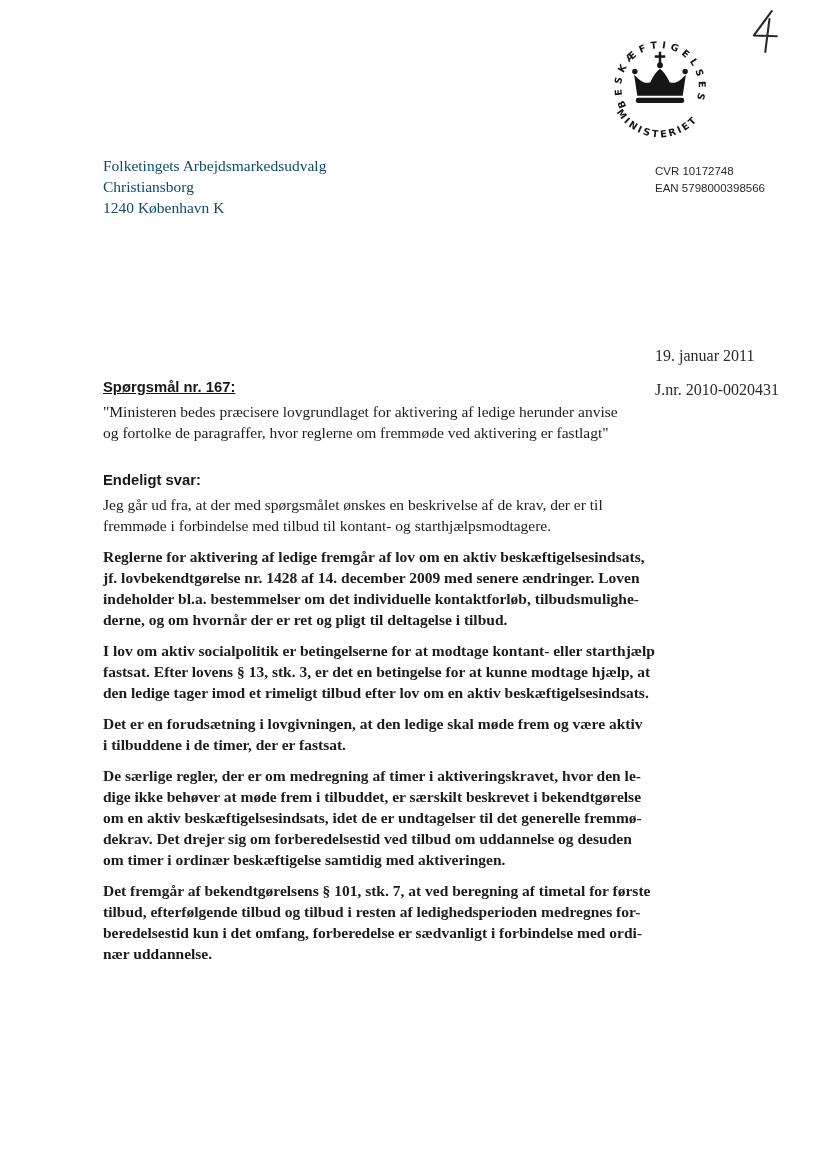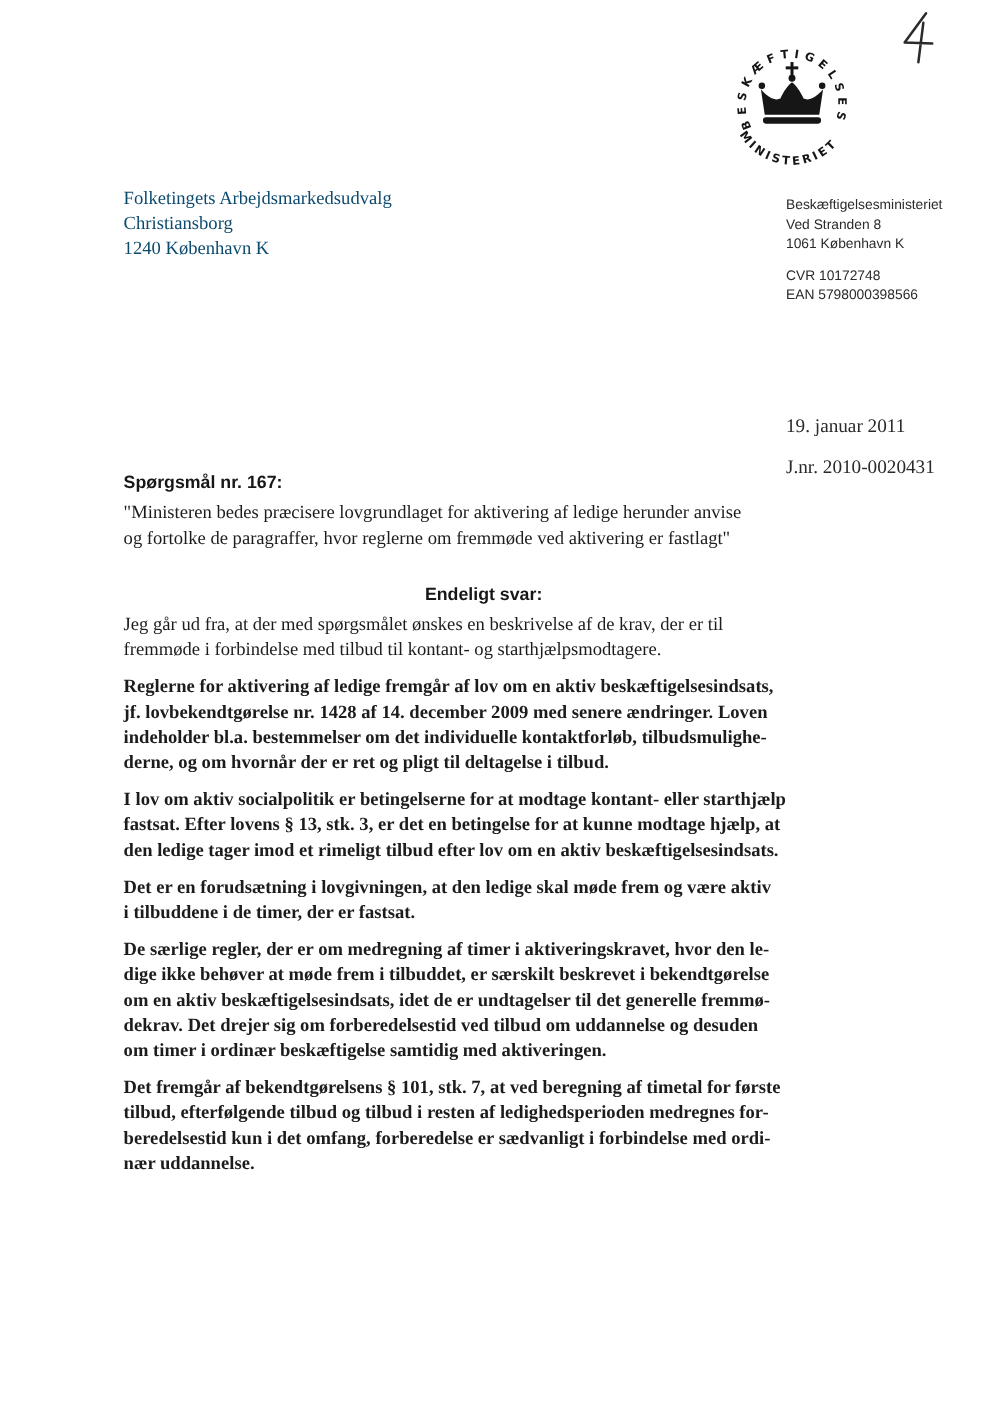--- a/index.html
+++ b/index.html
@@ -42,22 +42,22 @@
   
   .main{
     position:absolute;left:103px;top:348px;width:600px;
     font-size:15.5px;line-height:21px;color:#1c1c1c;
   }
   .main .heading{
     font-family:"Liberation Sans","DejaVu Sans",sans-serif;
     font-weight:bold;font-size:14.8px;line-height:17px;
     color:#171717;
   }
-  .h-question{margin-top:47px;margin-bottom:5px;}
-  .h-answer{margin-top:29px;margin-bottom:5px;text-align:center;}
+  .h-question{margin-top:31px;margin-bottom:5px;text-decoration:underline;}
+  .h-answer{margin-top:29px;margin-bottom:5px;}
   .ap + .ap{margin-top:10px;font-weight:bold;}
 </style>
 </head>
 <body>
 
 <div class="page">
 
   <div class="logo">
     <svg viewBox="0 0 120 120" xmlns="http://www.w3.org/2000/svg">
       <defs>
@@ -84,21 +84,20 @@
 
   <div class="handnum" aria-label-bound="page_number_handwritten">
     <svg viewBox="0 0 42 48" xmlns="http://www.w3.org/2000/svg">
       <path d="M23,3 L6,28 L29,28 M21,11 C20,21 19,33 18,44" fill="none" stroke="#2b2b2b" stroke-width="2.1" stroke-linecap="round" stroke-linejoin="round"></path>
     </svg>
   </div>
 
   <div class="recipient">Folketingets Arbejdsmarkedsudvalg<br>Christiansborg<br>1240 København K</div>
 
   <div class="sender">
-    <div class="grp1">Beskæftigelsesministeriet<br>Ved Stranden 8<br>1061 København K</div>
     <div class="grp3">CVR 10172748<br>EAN 5798000398566</div>
   </div>
 
   <div class="meta">
     <div>19. januar 2011</div>
     <div class="jnr">J.nr. 2010-0020431</div>
   </div>
 
   <div class="main">
 

